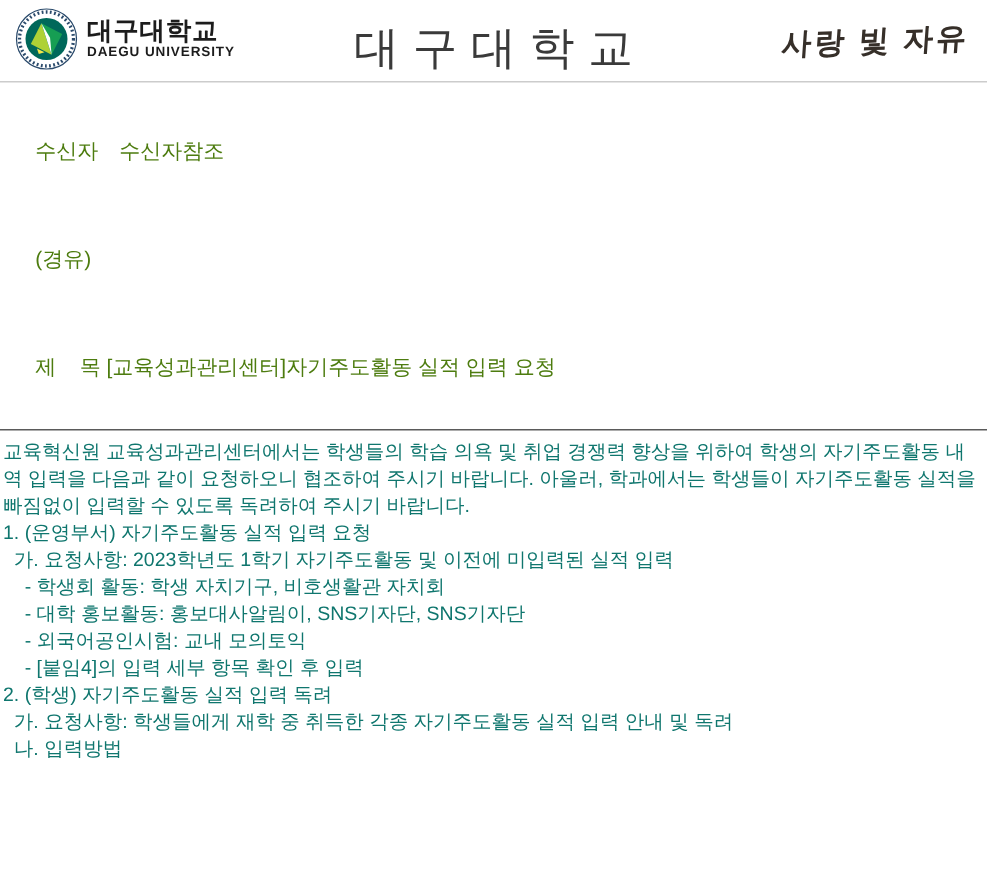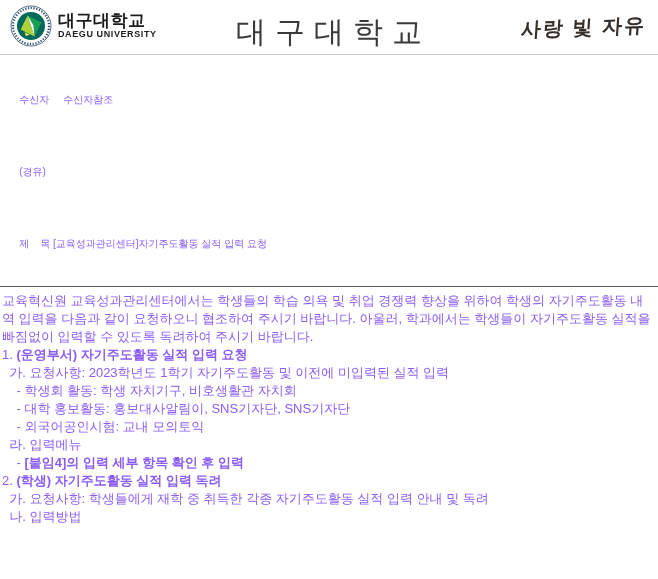--- a/index.html
+++ b/index.html
@@ -62,39 +62,39 @@
     color: #362f29;
     transform: rotate(-2deg) skewX(-6deg);
     letter-spacing: 2px;
     white-space: nowrap;
   }
 
   .hr-light { border: 0; border-top: 1px solid #cccccc; height: 0; }
   .hr-dark  { border: 0; border-top: 1px solid #5a5a5a; height: 0; }
 
   
-  .meta-section { padding: 9px 8px 6px 8px; font-size: 10px; color: #8b5cf6; }
+  .meta-section { padding: 9px 8px 6px 8px; font-size: 14px; color: #4d7c0f; }
   .meta-row { line-height: 24px; white-space: pre; }
   .meta-label { white-space: pre; }
   .meta-value { white-space: pre; }
   .recipient-gap { display: inline-block; width: 14px; }
 
   
   .body-text {
     padding: 5px 2px 0 2px;
     font-size: 13px;
     line-height: 18px;
-    color: #8b5cf6;
+    color: #0f766e;
   }
   .body-line {
     white-space: pre-wrap;
     word-break: break-all;
   }
   .seg-n { font-weight: normal; }
-  .seg-b { font-weight: bold; text-align: right; }
+  .seg-b { font-weight: normal; text-align: right; }
 </style>
 </head>
 <body>
 
 <div class="letter-header">
   <div class="logo-group">
     <svg class="logo-emblem" viewBox="0 0 42 42">
       <circle cx="21" cy="21" r="20" fill="#ffffff" stroke="#2a4a6b" stroke-width="0.8"></circle>
       <circle cx="21" cy="21" r="18" fill="none" stroke="#2a4a6b" stroke-width="2.2" stroke-dasharray="1.2 1.6"></circle>
       <circle cx="21" cy="21" r="14" fill="#00685a"></circle>
@@ -130,18 +130,17 @@
 
 <hr class="hr-dark">
 
 <div class="body-text">
     <div class="body-line"><span class="seg-n">교육혁신원 교육성과관리센터에서는 학생들의 학습 의욕 및 취업 경쟁력 향상을 위하여 학생의 자기주도활동 내역 입력을 다음과 같이 요청하오니 협조하여 주시기 바랍니다. 아울러, 학과에서는 학생들이 자기주도활동 실적을 빠짐없이 입력할 수 있도록 독려하여 주시기 바랍니다.</span></div>
     <div class="body-line"><span class="seg-n">1. </span><span class="seg-b">(운영부서) 자기주도활동 실적 입력 요청</span></div>
     <div class="body-line"><span class="seg-n">  가. 요청사항: 2023학년도 1학기 자기주도활동 및 이전에 미입력된 실적 입력</span></div>
     <div class="body-line"><span class="seg-n">    - 학생회 활동: 학생 자치기구, 비호생활관 자치회</span></div>
     <div class="body-line"><span class="seg-n">    - 대학 홍보활동: 홍보대사알림이, SNS기자단, SNS기자단</span></div>
     <div class="body-line"><span class="seg-n">    - 외국어공인시험: 교내 모의토익</span></div>
-    <div class="body-line"><span class="seg-n">  라. 입력메뉴</span></div>
     <div class="body-line"><span class="seg-n">    - </span><span class="seg-b">[붙임4]의 입력 세부 항목 확인 후 입력</span></div>
     <div class="body-line"><span class="seg-n">2. </span><span class="seg-b">(학생) 자기주도활동 실적 입력 독려</span></div>
     <div class="body-line"><span class="seg-n">  가. 요청사항: 학생들에게 재학 중 취득한 각종 자기주도활동 실적 입력 안내 및 독려</span></div>
     <div class="body-line"><span class="seg-n">  나. 입력방법</span></div>
   </div>
 
 </body></html>

